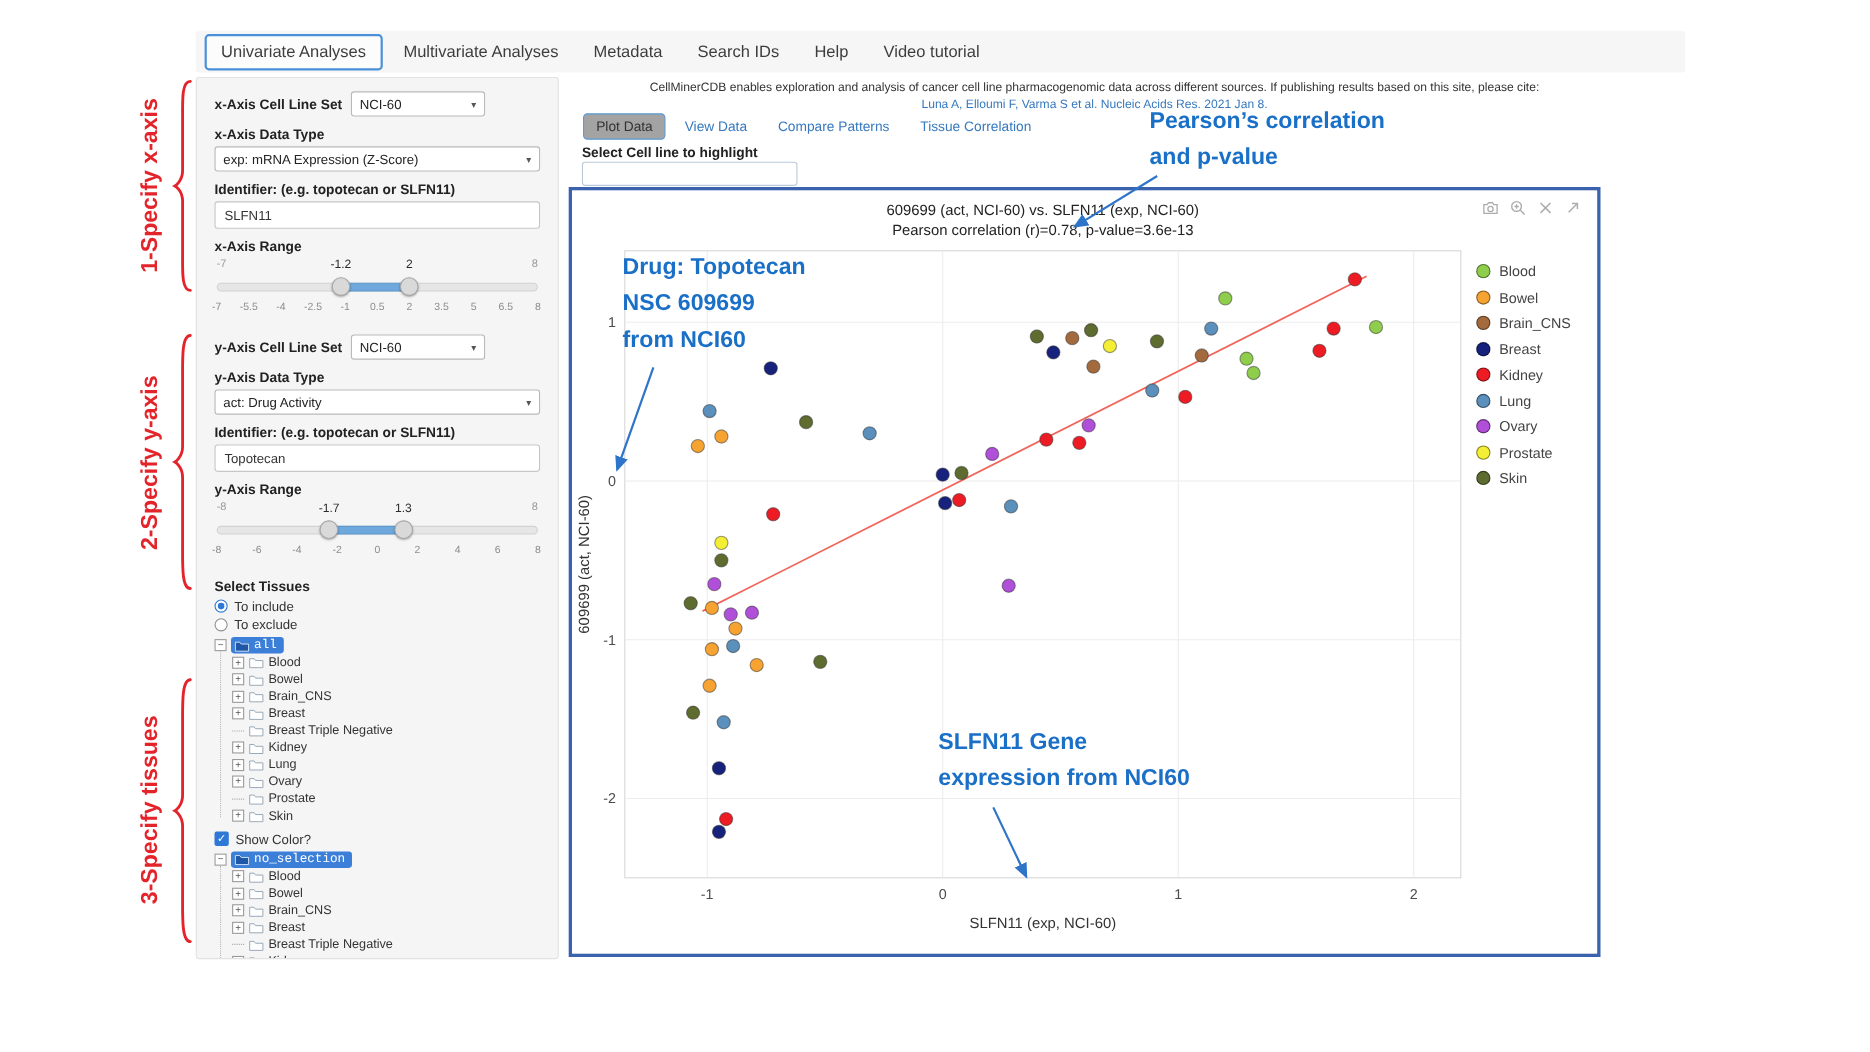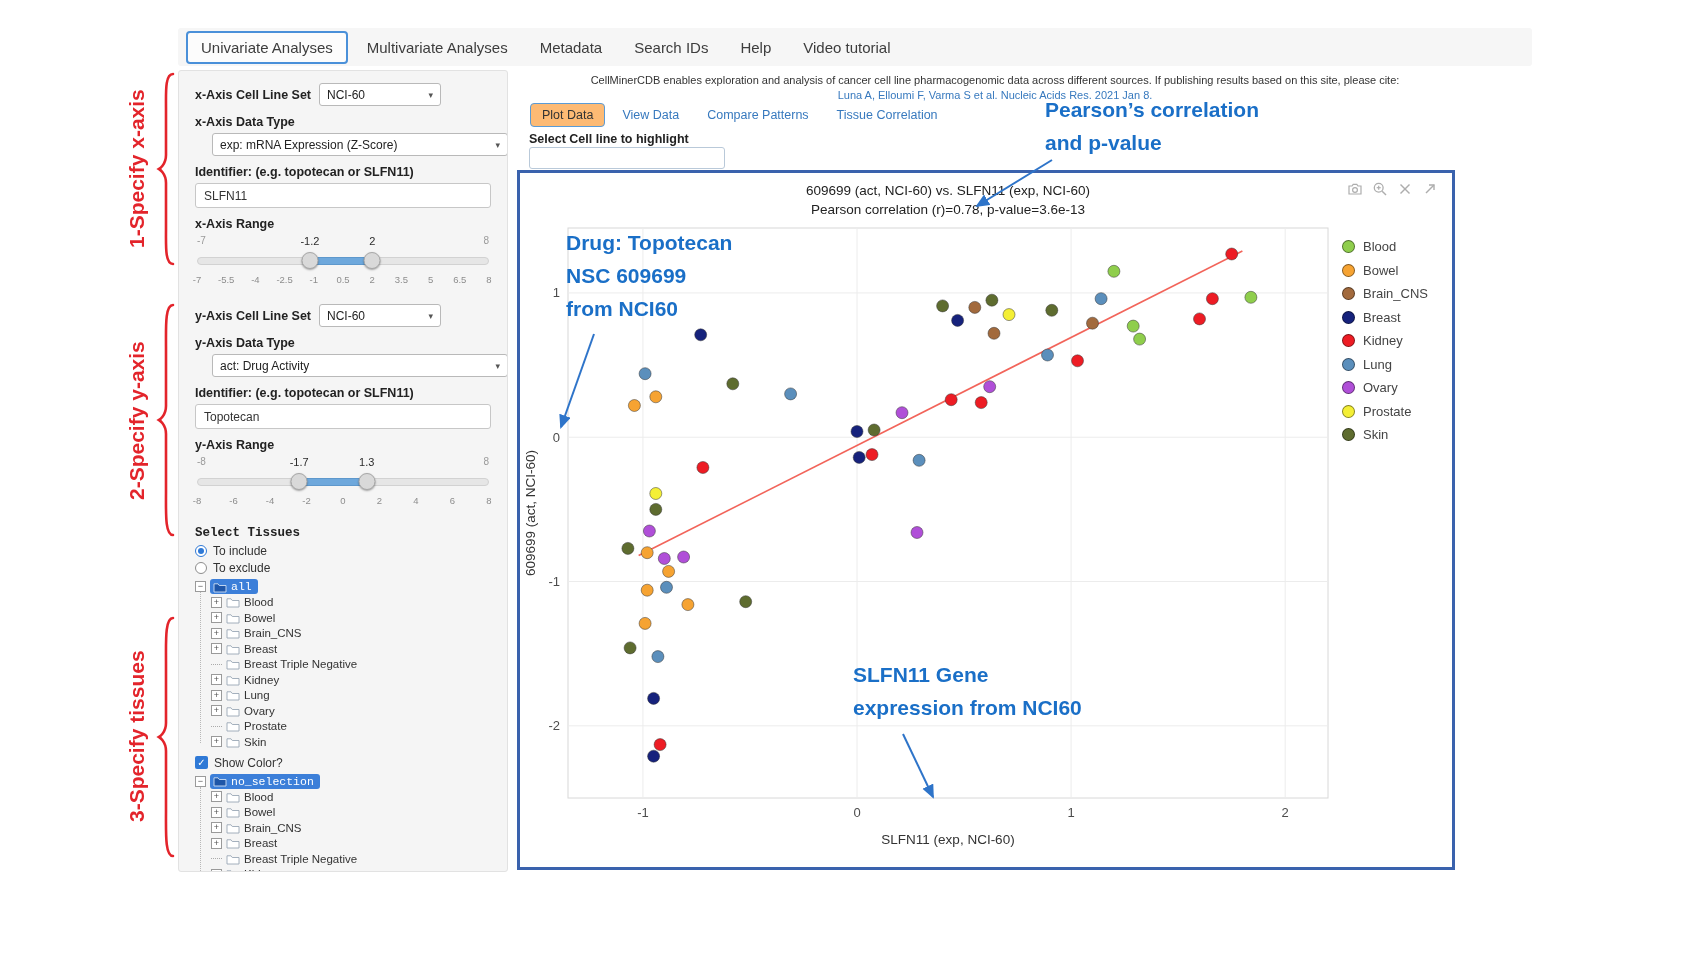--- a/index.html
+++ b/index.html
@@ -16,21 +16,21 @@
   
   .sidebar { position:absolute; left:178px; top:70px; width:330px; height:802px;
     background:#f5f5f5; border:1px solid #e2e2e2; border-radius:3px; padding:12px 16px 8px; color:#333; overflow:hidden; }
   .fld-label { font-weight:bold; font-size:12.5px; color:#222; margin:9px 0 4px; }
   .inline-row { display:flex; align-items:center; gap:8px; margin-bottom:2px; }
   .inline-row .fld-label { margin:0; }
   .sel { background:#fff; border:1px solid #b9b9b9; border-radius:3px; height:23px;
     display:flex; align-items:center; justify-content:space-between; padding:0 7px; font-size:12px; color:#222; cursor:pointer; }
   .sel .caret { font-size:9px; color:#555; margin-left:8px; }
   .w120 { width:122px; }
-  .wfull { width:100%;margin-left:17px; }
+  .wfull { width:100%; }
   .txt-input { width:100%; background:#fff; border:1px solid #c7c7c7; border-radius:3px;
     height:25px; padding:0 8px; font-size:12px; color:#333; font-family:"Liberation Sans",sans-serif; }
 
   
   .slider { position:relative; height:56px; margin:4px 2px 2px; }
   .sl-end { position:absolute; top:0; font-size:10px; color:#9a9a9a; }
   .sl-val { position:absolute; top:0; transform:translateX(-50%); font-size:11px; color:#2b2b2b; }
   .sl-track { position:absolute; top:22px; left:0; right:0; height:8px; background:#e6e6e6;
     border:1px solid #d2d2d2; border-radius:5px; }
   .sl-fill { position:absolute; top:22px; height:8px; background:#6ea8dc; border:1px solid #5e98cc; border-radius:5px; }
@@ -58,21 +58,21 @@
   .exp-none { width:11px; height:0; border-top:1px dotted #aaa; flex:none; }
   .root-pill { display:inline-flex; align-items:center; gap:4px; background:#3c7fd9; border-radius:3px; padding:1px 6px 1px 3px; }
   .root-label { color:#fff; font-size:11.5px;font-family:Liberation Mono, monospace; }
   .folder { flex:none; }
 
   
   .citation { position:absolute; left:520px; top:74px; width:950px; text-align:center; font-size:11px; color:#333; }
   .citation-link { position:absolute; left:520px; top:89px; width:950px; text-align:center; font-size:11px; color:#3779be; cursor:pointer; }
   .plot-tabs { position:absolute; left:530px; top:103px; display:flex; align-items:center; gap:6px; }
   .ptab { font-size:12.5px; color:#3779be; padding:4px 11px; cursor:pointer; }
-  .ptab.active { color:#333; border:1.5px solid #5b9bd5; border-radius:4px; background:#fdba74; }
+  .ptab.active { color:#333; border:1.5px solid #5b9bd5; border-radius:4px; background:#a3a3a3; }
   .hl-label { position:absolute; left:529px; top:132px; font-weight:bold; font-size:12.5px; color:#222; }
   .hl-input { position:absolute; left:529px; top:147px; width:196px; height:22px; background:#fff;
     border:1px solid #b9c9d9; border-radius:3px; font-size:12px; padding:0 6px; font-family:"Liberation Sans",sans-serif; }
 
   
   .plot-panel { position:absolute; left:517px; top:170px; width:938px; height:700px;
     border:3px solid #3a62ad; background:#fff; }
   .plot-title { position:absolute; left:48px; top:10px; width:760px; text-align:center; font-size:13.5px; color:#222; }
   .plot-subtitle { position:absolute; left:48px; top:29px; width:760px; text-align:center; font-size:13.5px; color:#222; }
   .modebar { position:absolute; right:14px; top:8px; display:flex; gap:9px; }
@@ -189,21 +189,21 @@
           <span style="left:25.0%">-4</span>
           <span style="left:37.5%">-2</span>
           <span style="left:50.0%">0</span>
           <span style="left:62.5%">2</span>
           <span style="left:75.0%">4</span>
           <span style="left:87.5%">6</span>
           <span style="left:100.0%">8</span>
         </div>
       </div>
 
-    <div class="fld-label" style="margin-top:14px;font-family:Liberation Mono, monospace;">Select Tissues</div>
+    <div class="fld-label" style="margin-top:14px;">Select Tissues</div>
     <div class="radio-row">
       <span class="radio checked"></span>
       <span>To include</span>
     </div>
     <div class="radio-row">
       <span class="radio"></span>
       <span>To exclude</span>
     </div>
 
     <div class="tree">

